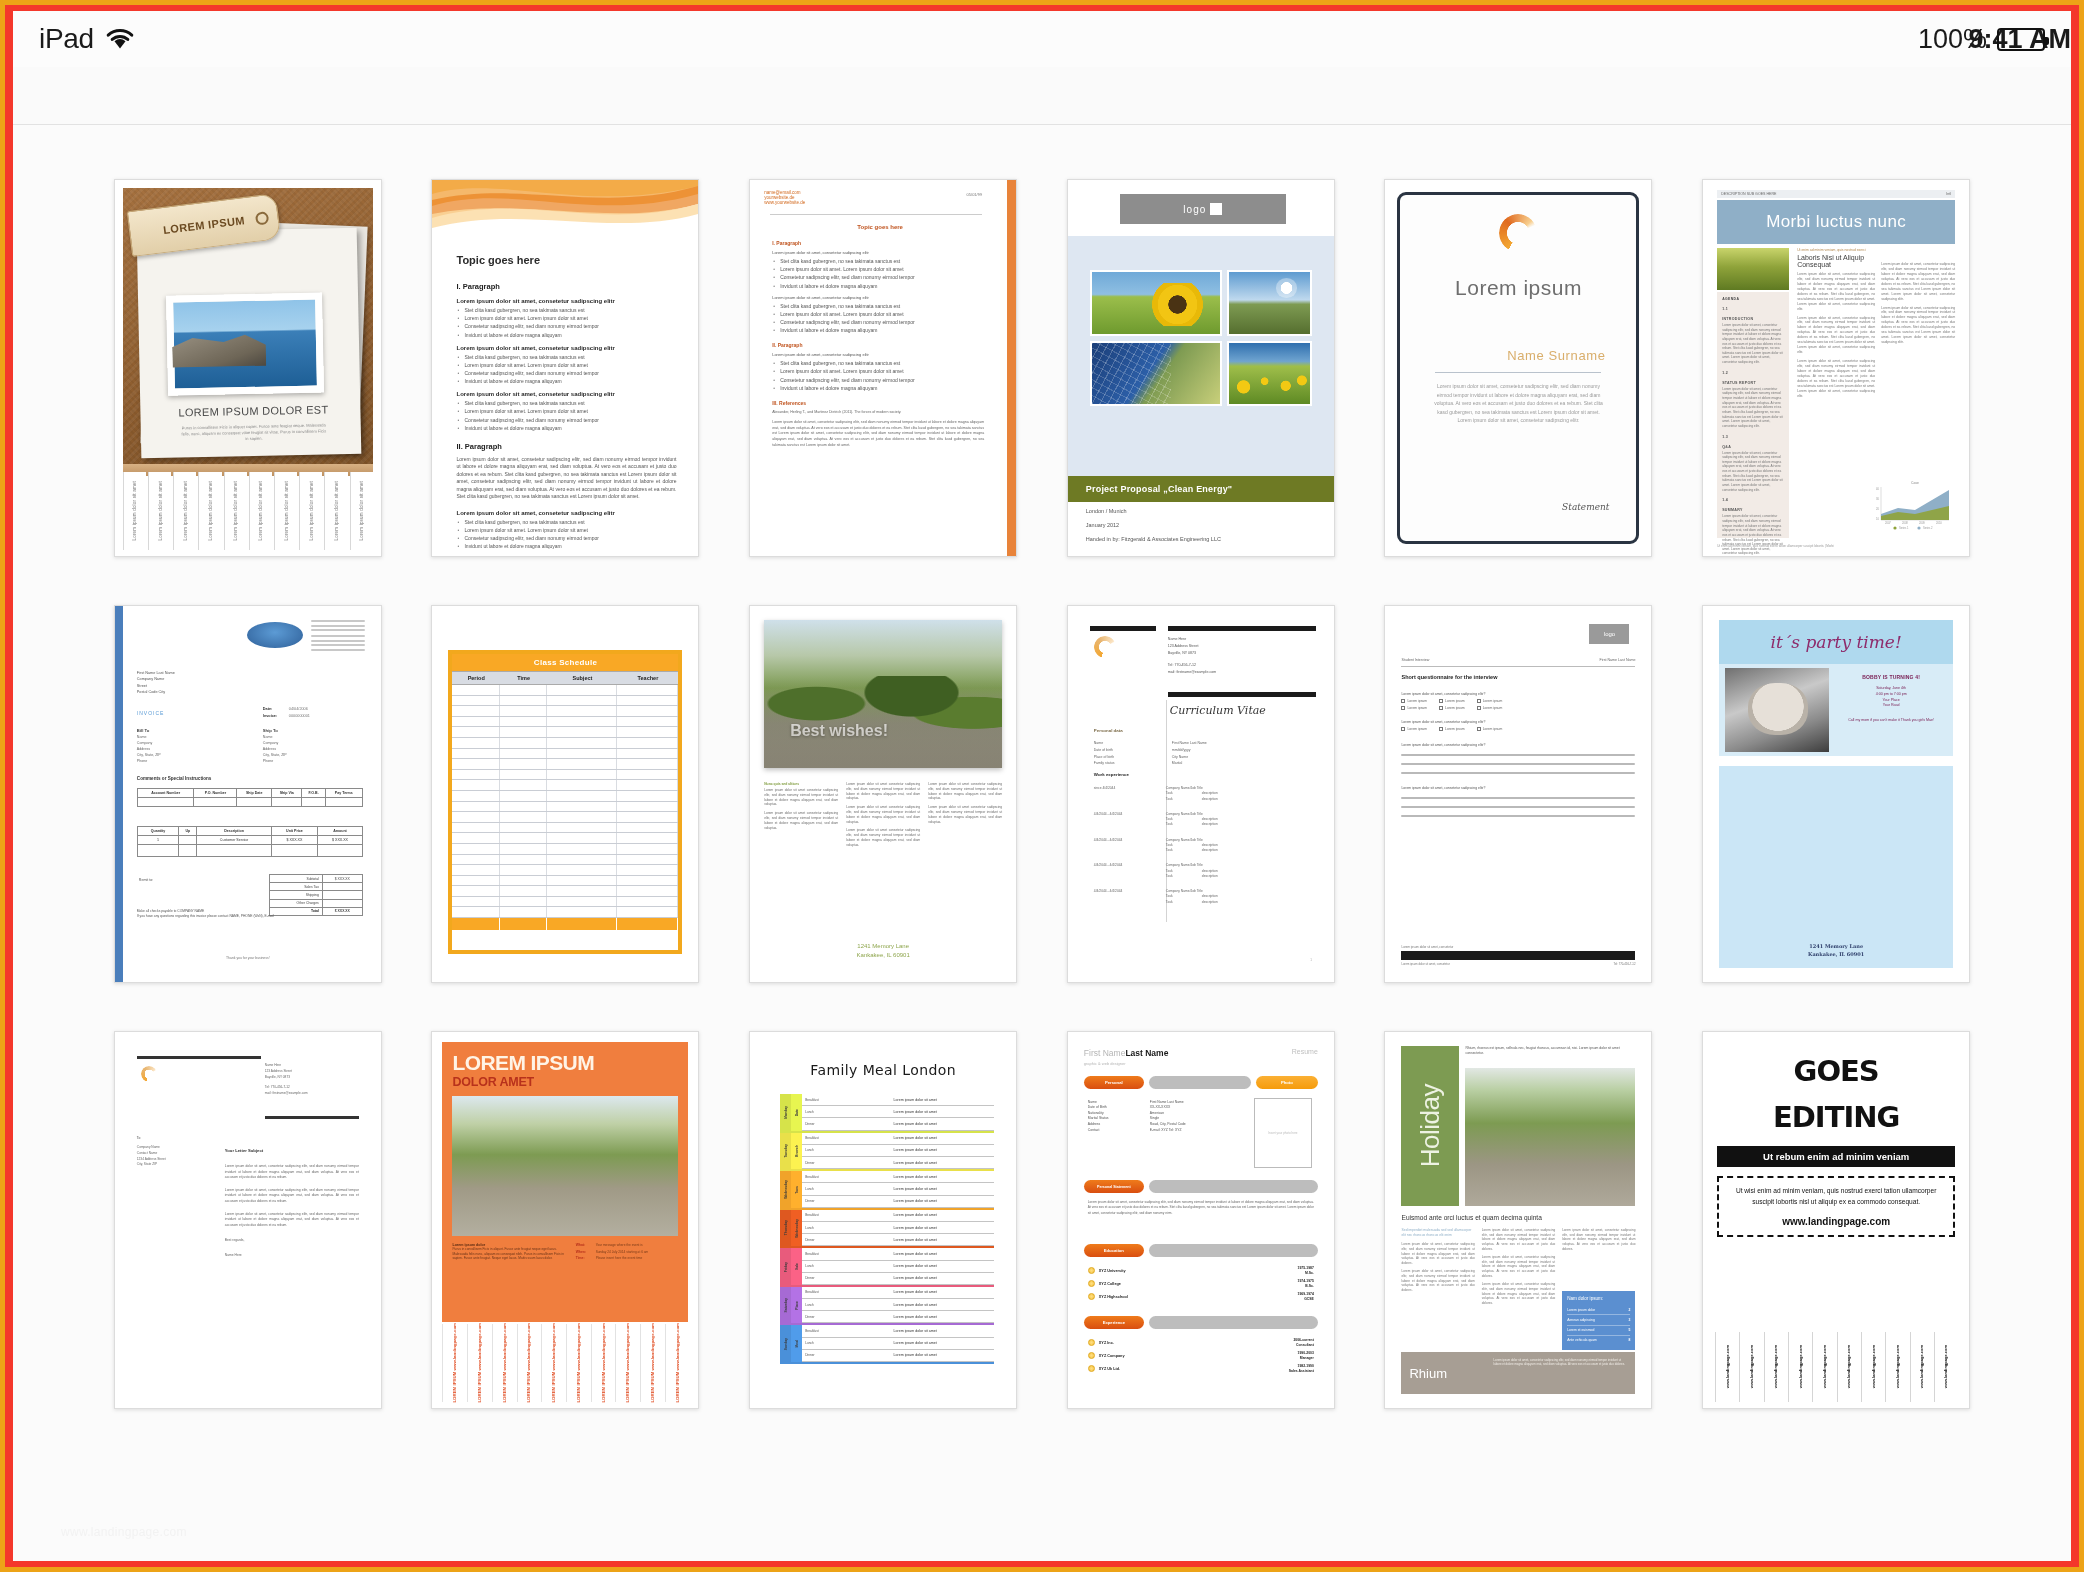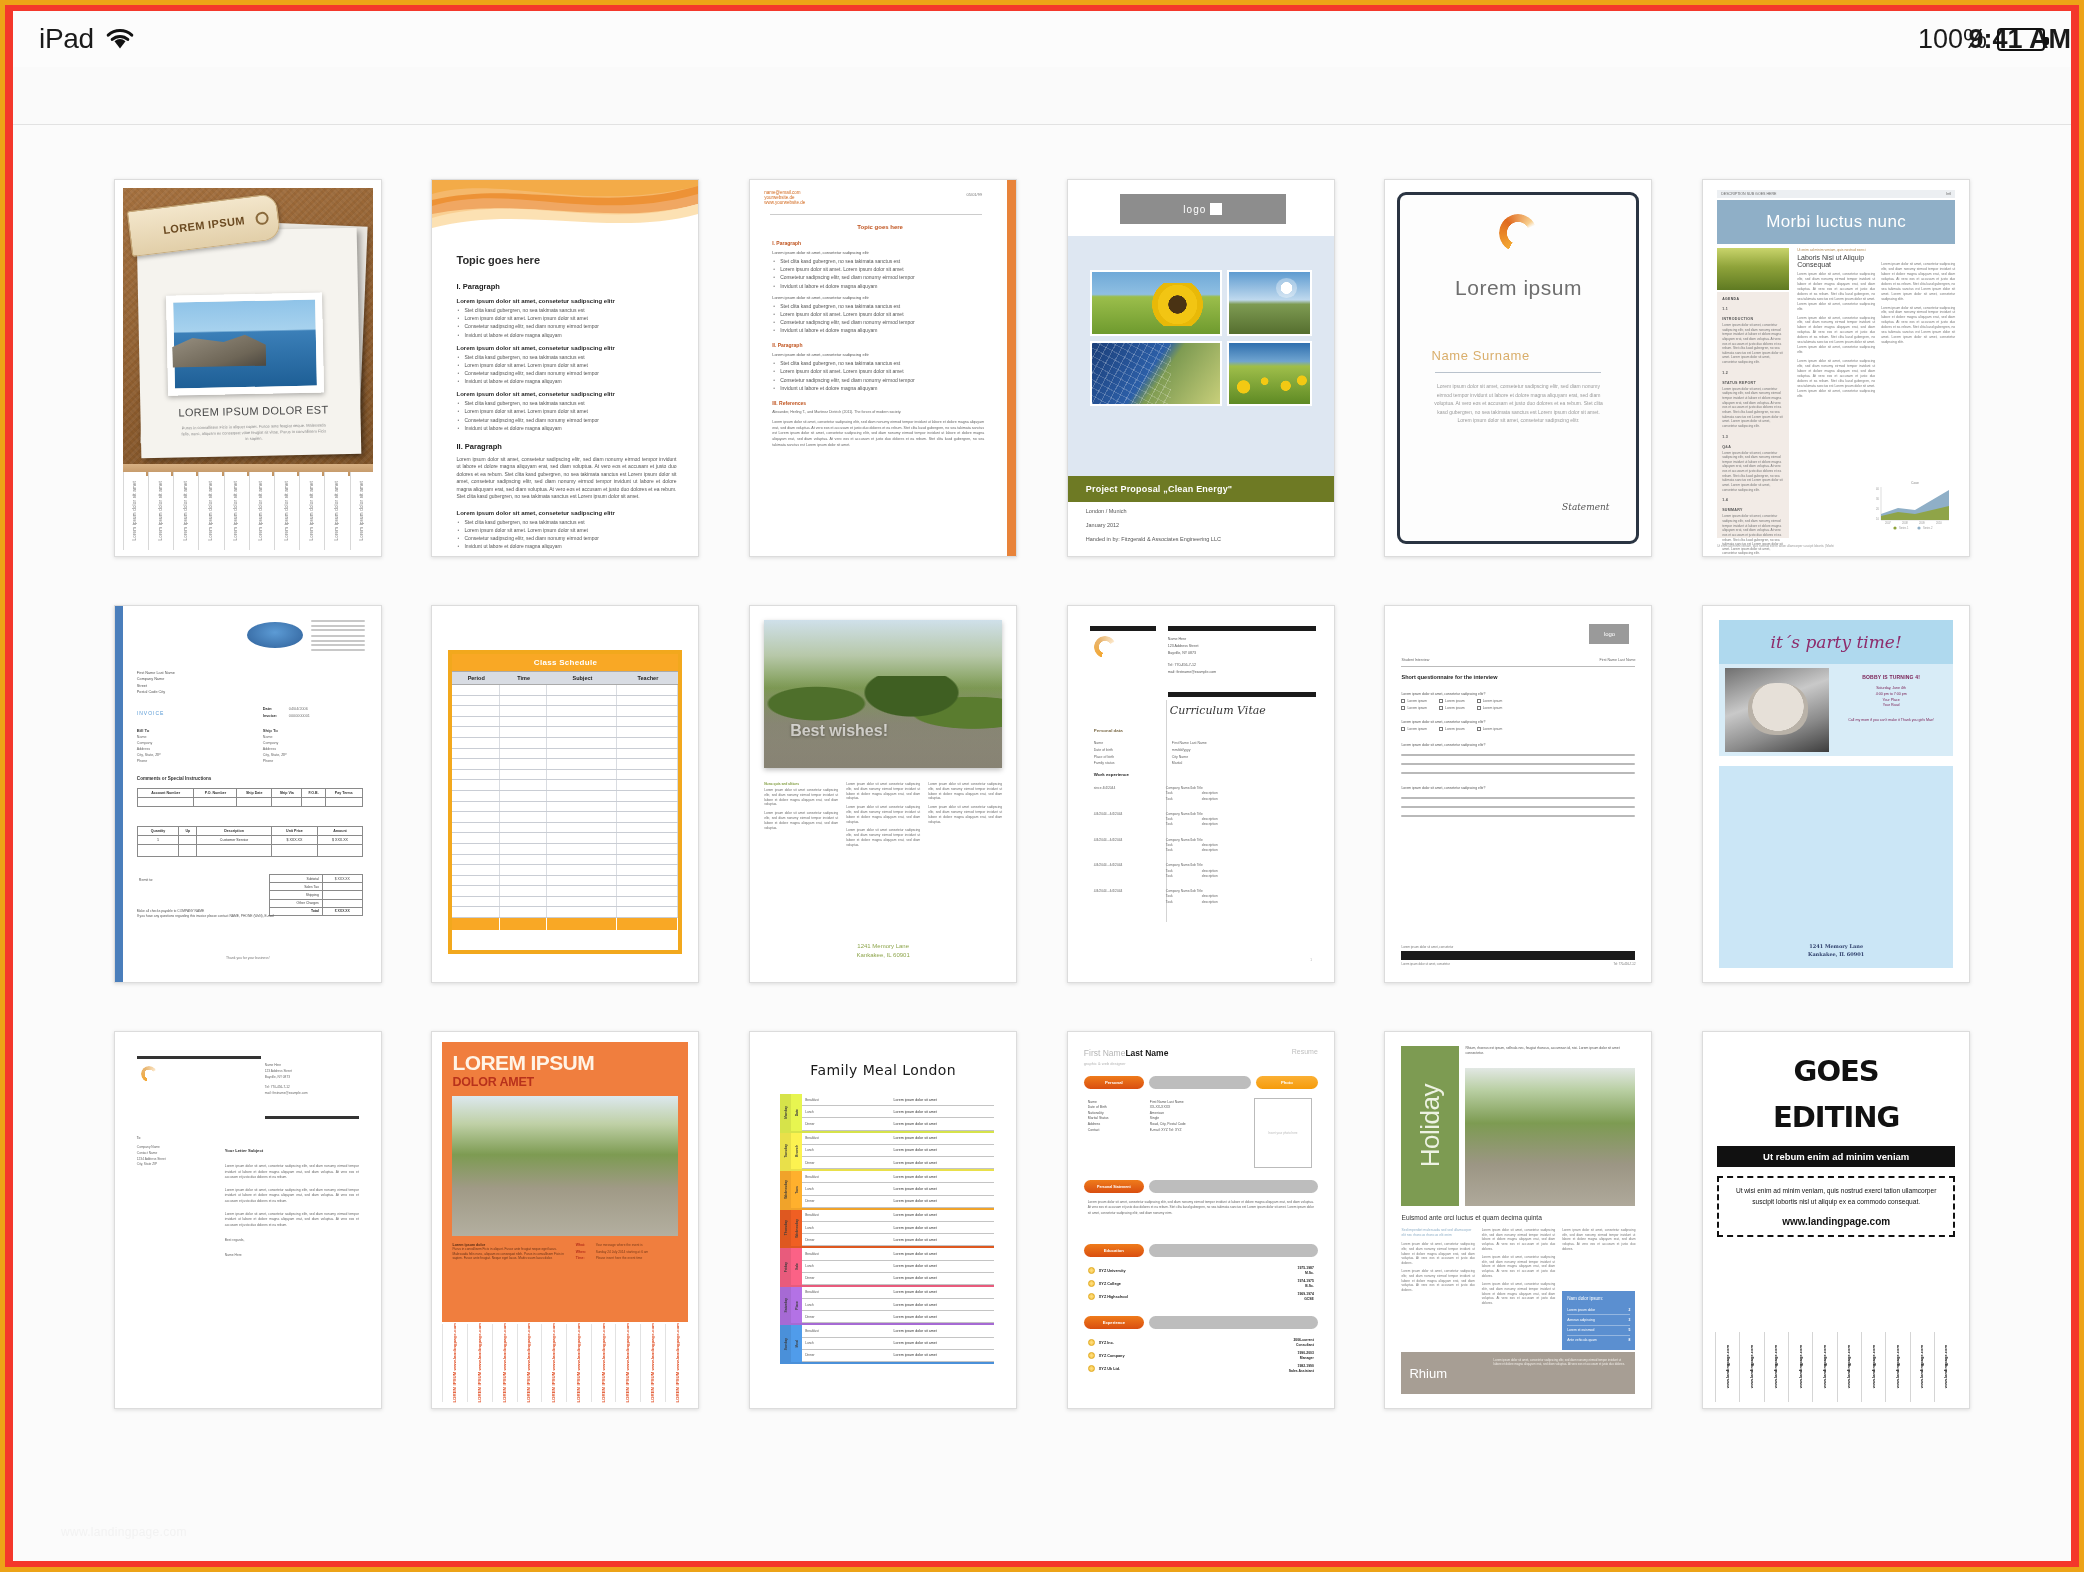--- a/index.html
+++ b/index.html
@@ -245,21 +245,21 @@
   }
   .cert-logo{
     position:absolute; left:50%; transform:translateX(-50%); top:34px;
     width:38px;height:38px;border-radius:50%;
     background: conic-gradient(from 210deg, #F3A733, #E06A1F 30%, #F7CE8E 55%, transparent 60%);
     -webkit-mask: radial-gradient(circle, transparent 40%, #000 42%);
             mask: radial-gradient(circle, transparent 40%, #000 42%);
   }
   .cert-title{position:absolute;left:0;right:0;top:96px;text-align:center;
     font-size:21px;color:#6E6E6E;font-weight:300;letter-spacing:.5px;}
-  .cert-name{position:absolute;left:46px;right:46px;top:168px;text-align:left;
+  .cert-name{position:absolute;left:46px;right:46px;top:168px;text-align:right;
     font-size:13px;color:#D9AE6B;letter-spacing:.6px;}
   .cert-rule{position:absolute;left:50px;right:50px;top:192px;height:1px;background:#B9C2CC;}
   .cert-body{position:absolute;left:46px;right:46px;top:202px;font-size:5px;color:#9a9a9a;
     text-align:center;line-height:1.7;}
   .cert-sig{position:absolute;right:42px;bottom:44px;font-size:9px;color:#555;
     font-family:"DejaVu Serif", serif; font-style:italic;}
 
   
   .nl-top {position:absolute;left:14px;right:14px;top:10px;height:8px;background:#ECEFF2;
     display:flex;align-items:center;justify-content:space-between;padding:0 4px;font-size:3.6px;color:#666;}

